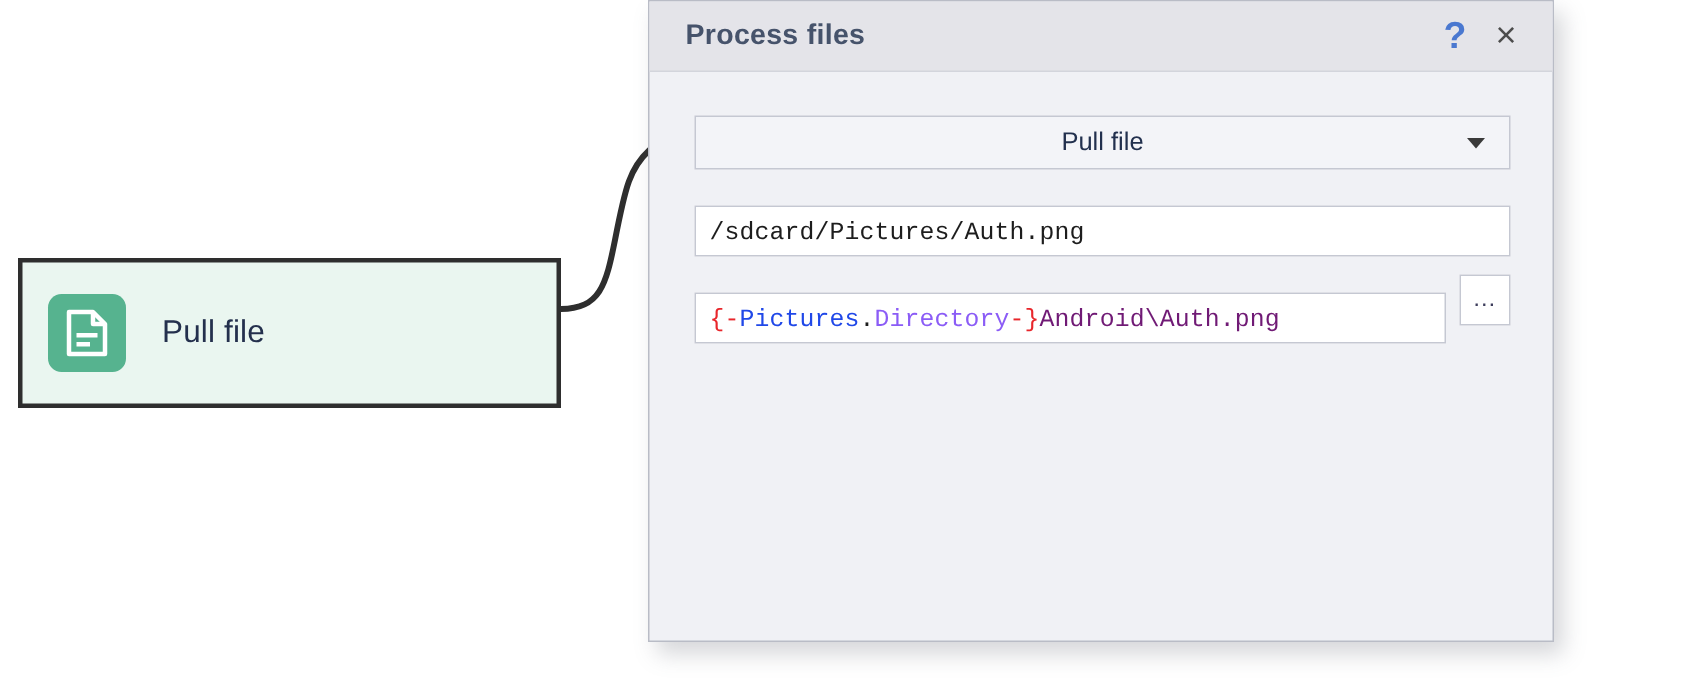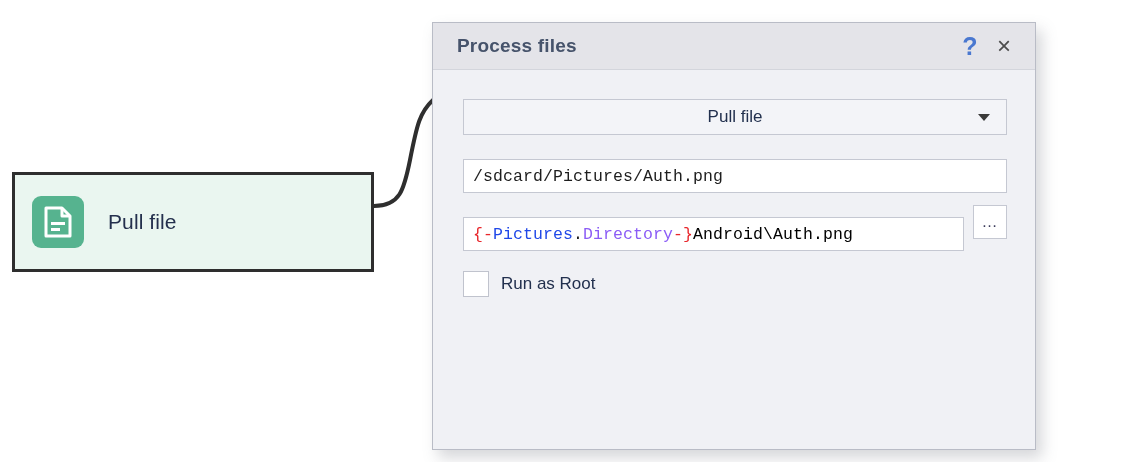--- a/index.html
+++ b/index.html
@@ -57,21 +57,21 @@
     margin-left: 24px;
     font-size: 21px;
     color: #24304d;
     letter-spacing: .1px;
   }
 
   
   #dialog {
     position: absolute;
     left: 432px;
-    top: 22px;
+    top: 0;
     width: 604px;
     height: 428px;
     background: #f0f1f5;
     border: 1px solid #b9bcc6;
     box-sizing: border-box;
     box-shadow: 6px 8px 14px rgba(120,124,134,0.30);
   }
   #titlebar {
     height: 47px;
     background: #e4e4e9;
@@ -188,21 +188,21 @@
     letter-spacing: 1px;
     line-height: 0.6;
     cursor: default;
   }
 
   
   .tok-brace { color: #e8262b; }
   .tok-var   { color: #2048e8; }
   .tok-dot   { color: #1d1d1d; }
   .tok-prop  { color: #8b5cf6; }
-  .tok-plain { color: #000000; }
+  .tok-plain { color: #701a75; }
 
   
   #checkbox-row {
     display: flex;
     align-items: center;
     margin-top: 20px;
   }
   #run-as-root-box {
     width: 26px;
     height: 26px;
@@ -264,19 +264,15 @@
           <span class="tok-brace">{-</span>
           <span class="tok-var">Pictures</span>
           <span class="tok-dot">.</span>
           <span class="tok-prop">Directory</span>
           <span class="tok-brace">-}</span>
           <span class="tok-plain">Android\Auth.png</span>
         </div>
       <div id="browse-btn">…</div>
     </div>
 
-    <div id="checkbox-row">
-      <span id="run-as-root-box"></span>
-      <span class="cb-label">Run as Root</span>
-    </div>
 
   </div>
 </div>
 
 </body></html>

